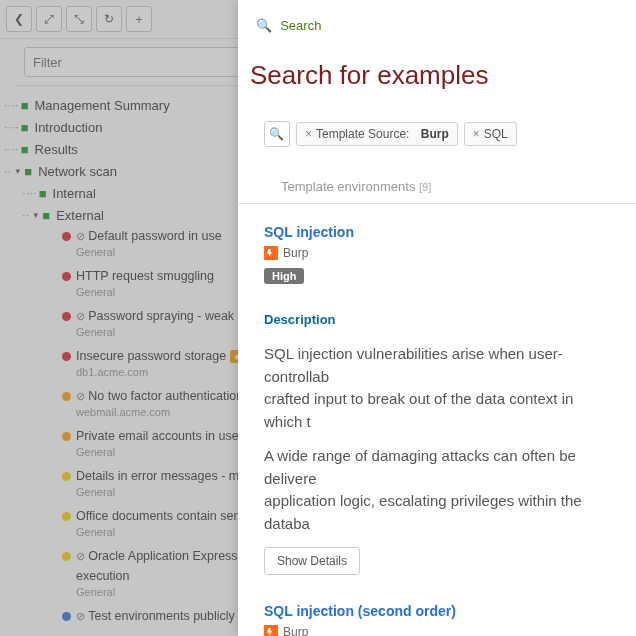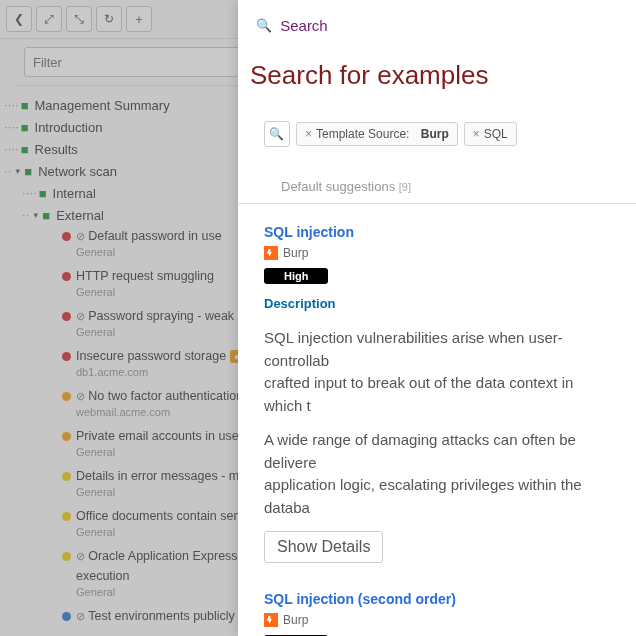--- a/index.html
+++ b/index.html
@@ -25,41 +25,41 @@
 .check { color: #888; font-size: 11px; margin-right: 3px; }
 .finding-label { color: #444; font-size: 12.5px; }
 .badge-sm { background: #f5a623; color: #fff; font-size: 10px; padding: 1px 4px; border-radius: 2px; margin-left: 4px; }
 .subtext { padding-left: 72px; color: #999; font-size: 11px; height: 16px; margin-bottom: 4px; }
 
 .overlay { position: absolute; left: 0; top: 0; width: 636px; height: 636px; background: rgba(100,100,100,0.35); }
 
 .modal { position: absolute; left: 238px; top: 0; width: 398px; height: 636px; background: #fff; box-shadow: -2px 0 10px rgba(0,0,0,.15); }
 .search-top { display: flex; align-items: center; padding: 10px 18px 0; height: 40px; }
 .search-top-icon { color: #aaa; margin-right: 8px; }
-.search-top-text { color: #701a75; font-size: 15px; }
+.search-top-text { color: #4d7c0f; font-size: 13px; }
 .modal-title { font-size: 26px; font-weight: 400; color: #7f1d1d; padding: 20px 12px 30px; }
 .chips { display: flex; align-items: center; gap: 6px; padding: 0 26px 20px; }
 .chip-search { width: 26px; height: 26px; border: 1px solid #ccc; border-radius: 3px; display: flex; align-items: center; justify-content: center; color: #888; font-size: 12px; }
 .chip { border: 1px solid #d0d0d0; border-radius: 3px; padding: 4px 8px; font-size: 12px; color: #555; display: flex; align-items: center; gap: 4px; background: #fafafa; }
 .chip .x { color: #888; cursor: pointer; }
 .chip b { font-weight: 600; color: #444; }
 .tabs { display: flex; border-bottom: 1px solid #e0e0e0; padding: 0 26px; }
 .tab { padding: 10px 16px; font-size: 13px; color: #999; cursor: pointer; border: 1px solid transparent; border-bottom: none; position: relative; top: 1px; }
 .tab.active { color: #555; border-color: #e0e0e0; background: #fff; border-radius: 4px 4px 0 0; font-weight: 600; }
 .tab .count { font-size: 11px; color: #aaa; }
 .results { padding: 20px 26px; }
 .result { margin-bottom: 28px; }
 .result-title { color: #2a6fd6; font-size: 14px; font-weight: 600; margin-bottom: 6px; cursor: pointer; }
 .source { display: flex; align-items: center; gap: 5px; font-size: 12px; color: #666; margin-bottom: 8px; }
 .burp-icon { width: 14px; height: 14px; background: #ff6b1a; display: inline-block; position: relative; }
 .burp-icon::after { content: ''; position: absolute; left: 3px; top: 3px; width: 5px; height: 8px; background: #fff; clip-path: polygon(30% 0, 70% 0, 70% 40%, 100% 40%, 40% 100%, 40% 60%, 0 60%); }
-.sev { display: inline-block; background: #000000; color: #fff; font-size: 11px; font-weight: 600; padding: 2px 20px; border-radius: 3px; margin-bottom: 12px; }
+.sev { display: inline-block; background: #737373; color: #fff; font-size: 11px; font-weight: 600; padding: 2px 8px; border-radius: 3px; margin-bottom: 28px; }
 .desc-h { font-weight: 700; font-size: 13px; margin-bottom: 16px; color: #0369a1; }
 .desc-p { font-size: 15px; color: #555; line-height: 1.5; margin-bottom: 12px; }
-.show-btn { border: 1px solid #ccc; background: #fff; padding: 6px 12px; font-size: 16px; border-radius: 3px; cursor: pointer; color: #555; }
+.show-btn { border: 1px solid #ccc; background: #fff; padding: 6px 12px; font-size: 12px; border-radius: 3px; cursor: pointer; color: #555; }
 </style>
 </head>
 <body>
 
 <div class="left-panel">
   <div class="toolbar">
     <div class="tb-btn">❮</div>
     <div class="tb-btn">⤢</div>
     <div class="tb-btn">⤡</div>
     <div class="tb-btn">↻</div>
@@ -178,21 +178,21 @@
     <div class="chip">
       <span class="x">×</span>
       <span>Template Source:</span>&nbsp;<b>Burp</b>
     </div>
     <div class="chip">
       <span class="x">×</span>
       <span>SQL</span>
     </div>
   </div>
   <div class="tabs">
-    <div class="tab"><span>Default suggestions</span> <span class="count">[9]</span></div>
+    <div class="tab"><span>Template environments</span> <span class="count">[9]</span></div>
   </div>
   <div class="results">
     <div class="result">
       <div class="result-title">SQL injection</div>
       <div class="source">
           <span class="burp-icon"></span>
           <span>Burp</span>
         </div>
       <div class="sev">High</div>
       <div class="desc-h">Description</div>

